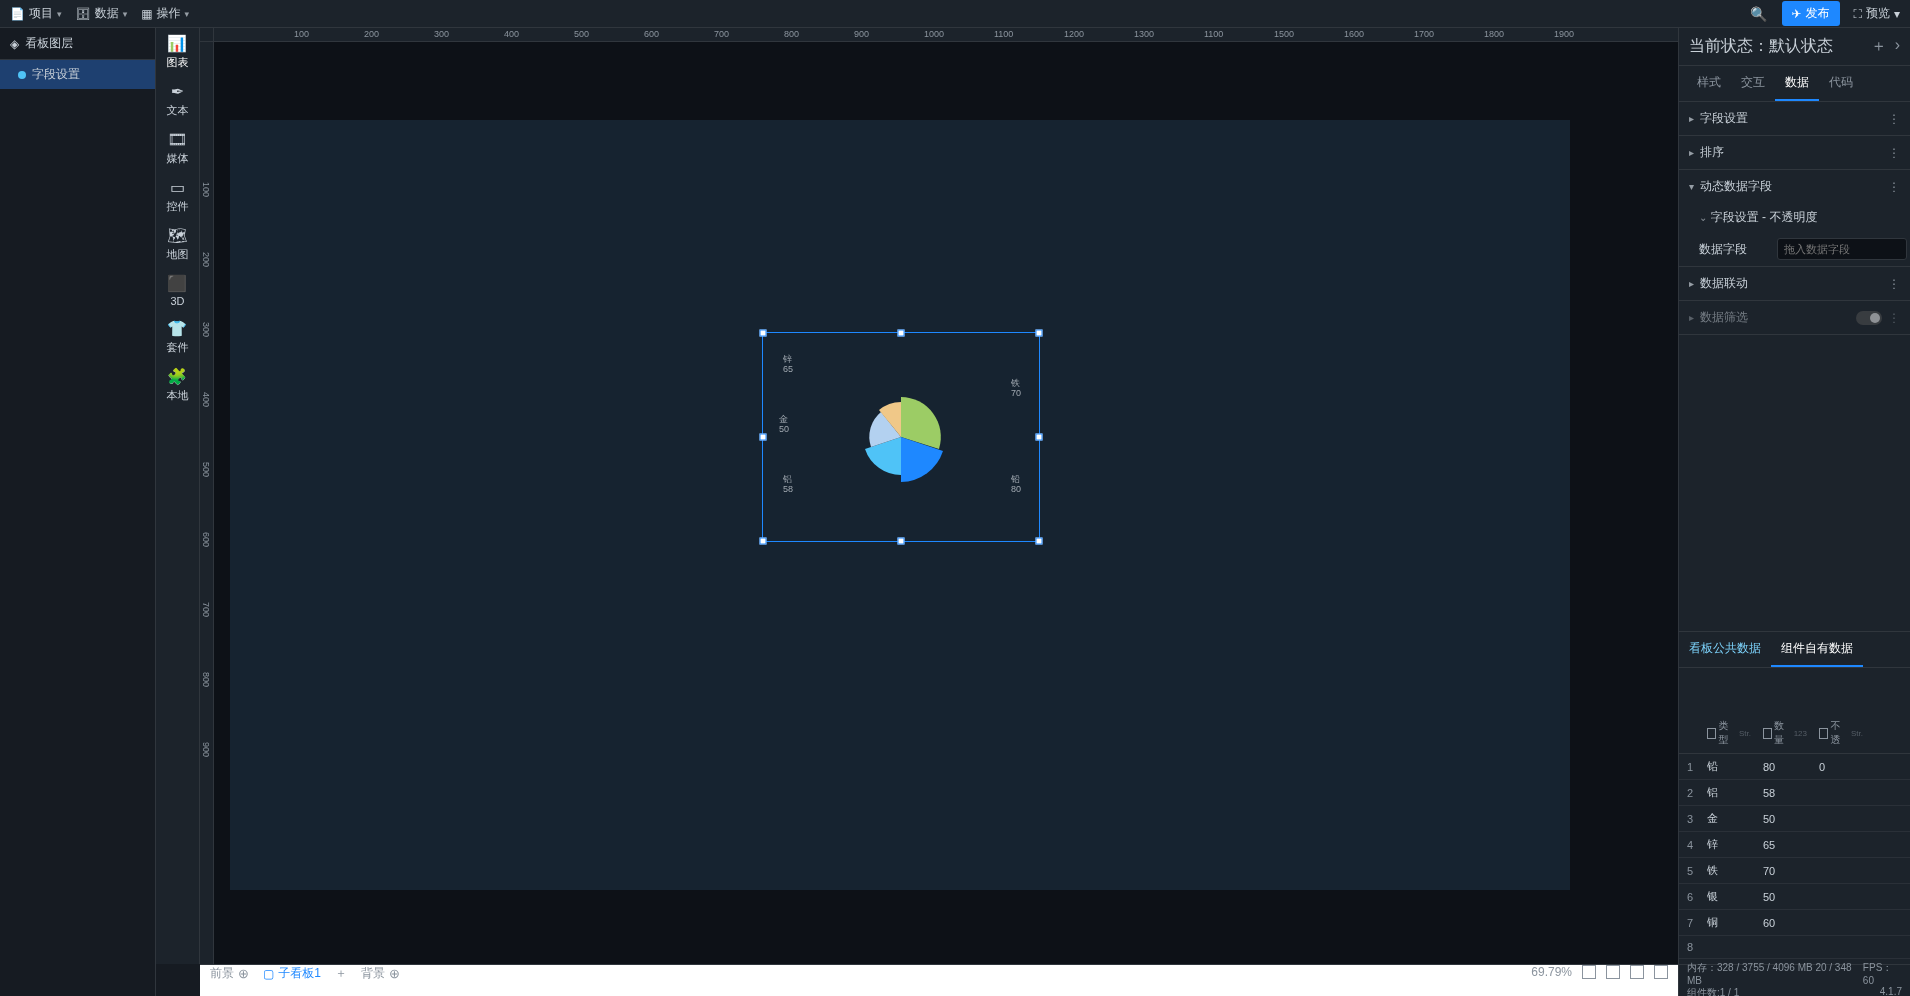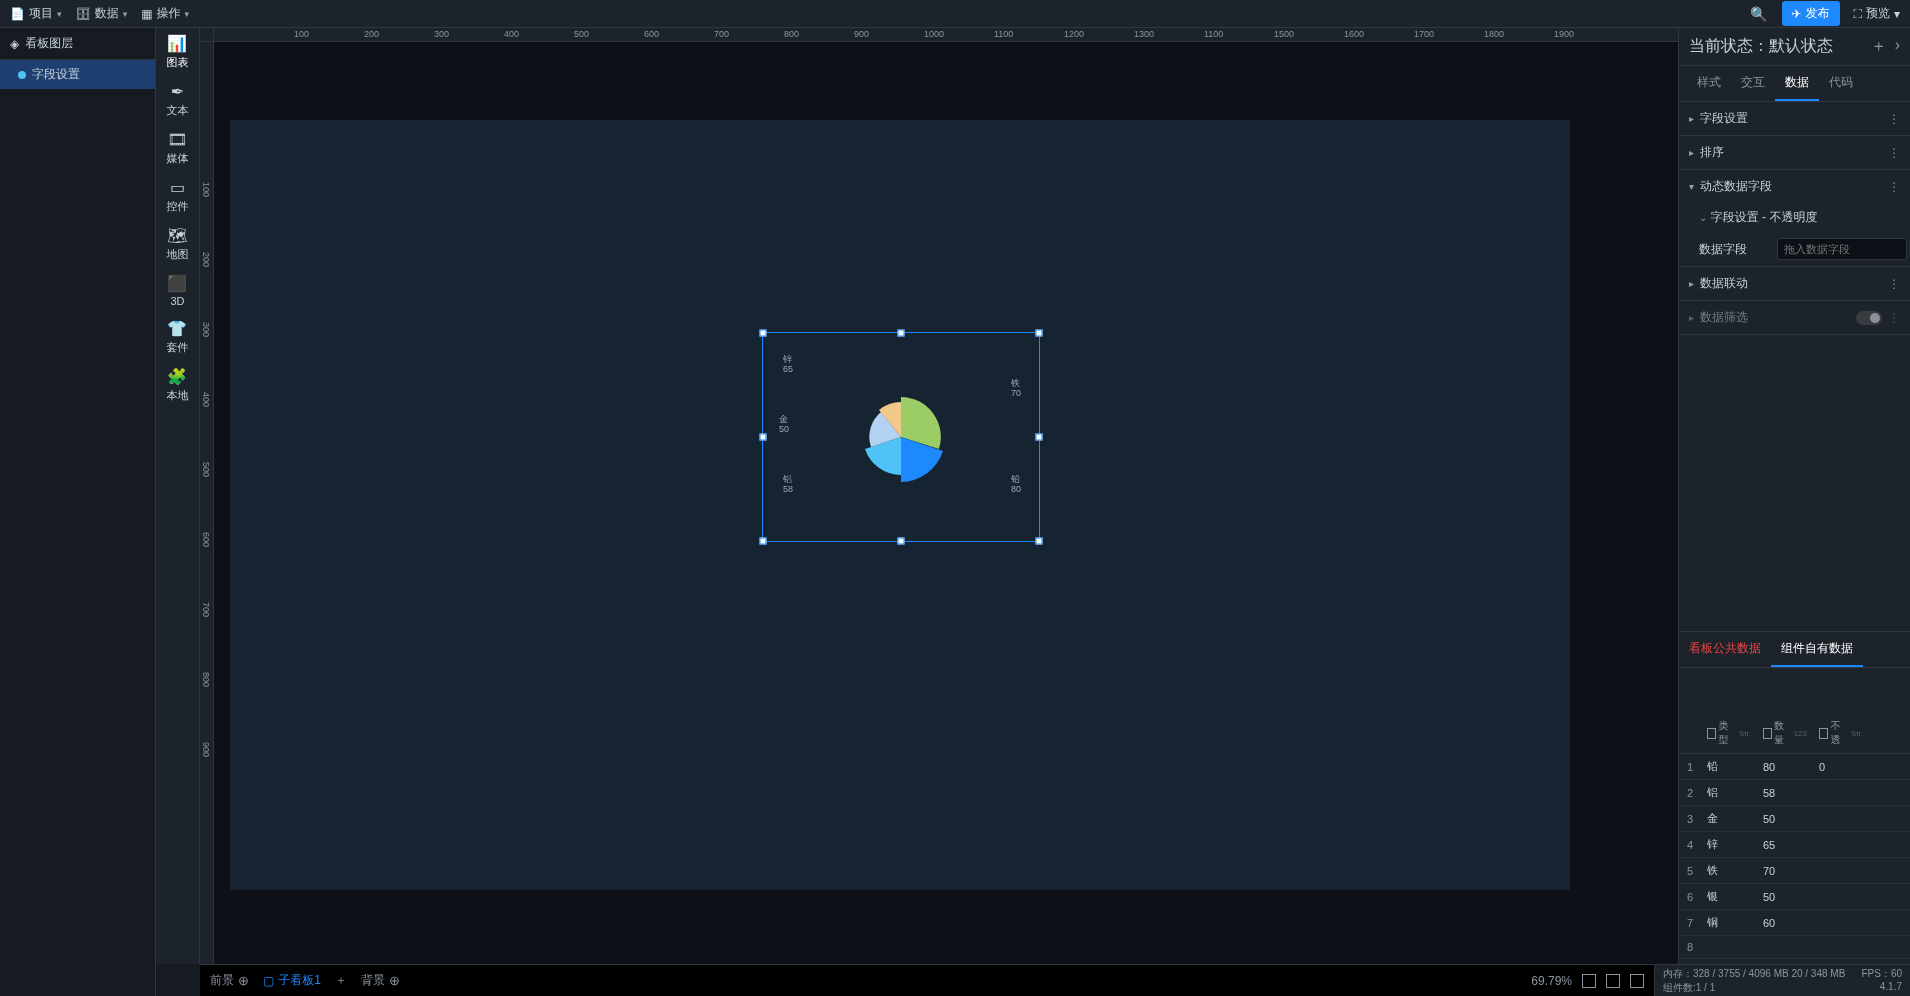--- a/index.html
+++ b/index.html
@@ -158,52 +158,52 @@
   padding: 4px 6px; font-size: 11px; width: 130px; border-radius: 3px;
 }
 .toggle {
   width: 26px; height: 14px; background: #555; border-radius: 7px; position: relative;
 }
 .toggle::after { content:""; position:absolute; width:10px; height:10px; background:#fff; border-radius:50%; top:2px; right:2px; }
 
 .data-tabs {
   display: flex; border-top: 1px solid #30363d; border-bottom: 1px solid #30363d;
 }
-.data-tab { padding: 8px 10px; font-size: 12px; color: #ef4444; cursor: pointer; border-bottom: 2px solid transparent; }
+.data-tab { padding: 8px 10px; font-size: 12px; color: #7dd3fc; cursor: pointer; border-bottom: 2px solid transparent; }
 .data-tab.active { color: #fff; border-bottom-color: #1e88ff; }
 
 .data-table { flex: 1; overflow: auto; font-size: 11px; }
 .dt-head, .dt-row { display: grid; grid-template-columns: 22px 56px 56px 56px; align-items: center; }
 .dt-head { border-bottom: 1px solid #30363d; color: #8b949e; padding: 2px 0; }
 .dt-head > div { padding: 4px 6px; display: flex; align-items: center; gap: 2px; margin-top: 45px; }
 .dt-row { border-bottom: 1px solid #2a3038; }
 .dt-row > div { padding: 5px 6px; }
 .dt-row .rn { color: #8b949e; text-align: center; }
 .dt-col-label { font-size: 10px; }
 .dt-sub { font-size: 8px; opacity: .5; margin-left: 2px; }
 
 
 .bottom-bar {
   position: absolute;
   left: 200px; right: 232px; bottom: 0; height: 32px;
-  background: #000000;
+  background: #ffffff;
   border-top: 1px solid #30363d;
-  display: flex; align-items: center; justify-content: space-between;
+  display: flex; align-items: flex-start; justify-content: space-between;
   padding: 0 10px;
 }
 .bottom-tabs { display: flex; align-items: center; gap: 14px; }
 .bottom-tab { display: flex; align-items: center; gap: 4px; color: #8b949e; cursor: pointer; font-size: 12px; }
 .bottom-tab.active { color: #1e88ff; }
 .bottom-tab .circ { font-size: 13px; }
 .bottom-right { display: flex; align-items: center; gap: 10px; color: #8b949e; }
 .icon-sq { width:14px; height:14px; border:1px solid #8b949e; display:inline-block; }
 
 
 .status-bar {
-  position: absolute; right: 0; bottom: 0; width: 256px; height: 32px;
+  position: absolute; right: 0; bottom: 0; width: 232px; height: 32px;
   background: #1c232b; border-top: 1px solid #30363d; border-left: 1px solid #30363d;
   font-size: 10px; color: #8b949e;
   display: flex; flex-direction: column; justify-content: center;
   padding: 0 8px;
 }
 .status-bar .row { display: flex; justify-content: space-between; }
 
 svg { display: block; }
 .checkbox { width:11px; height:11px; border:1px solid #8b949e; display:inline-block; }
 </style>

